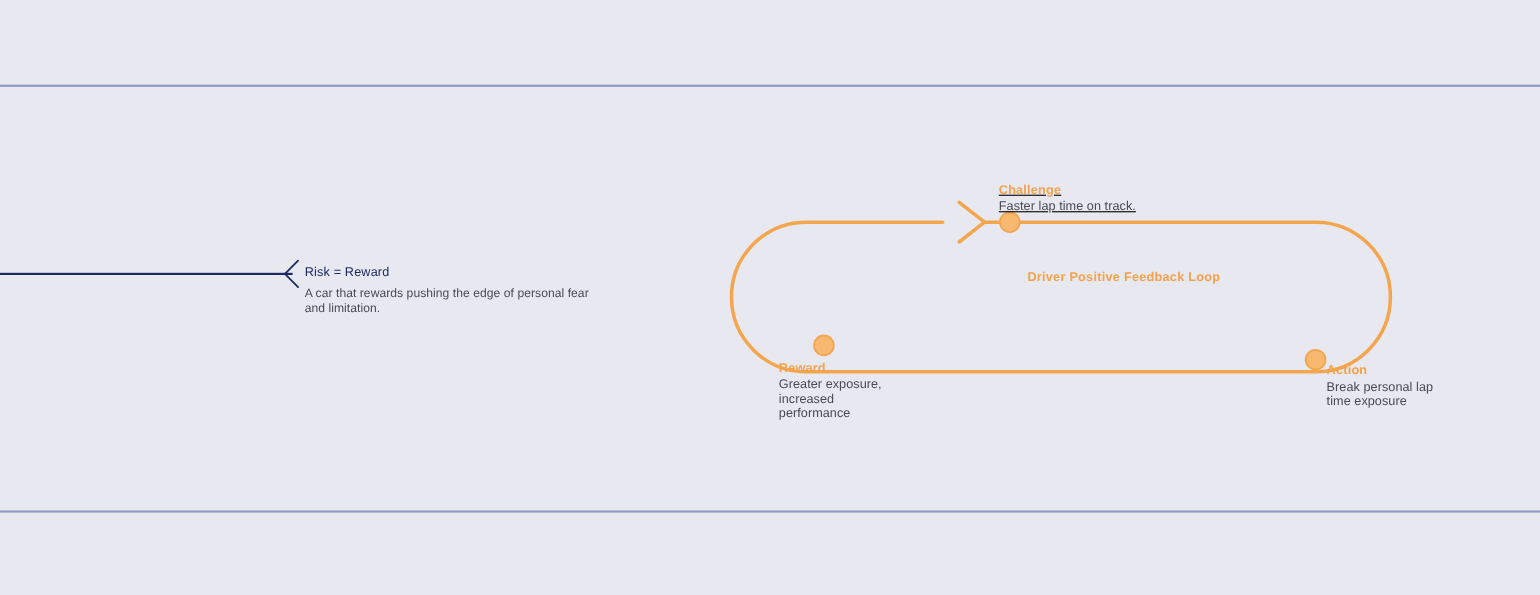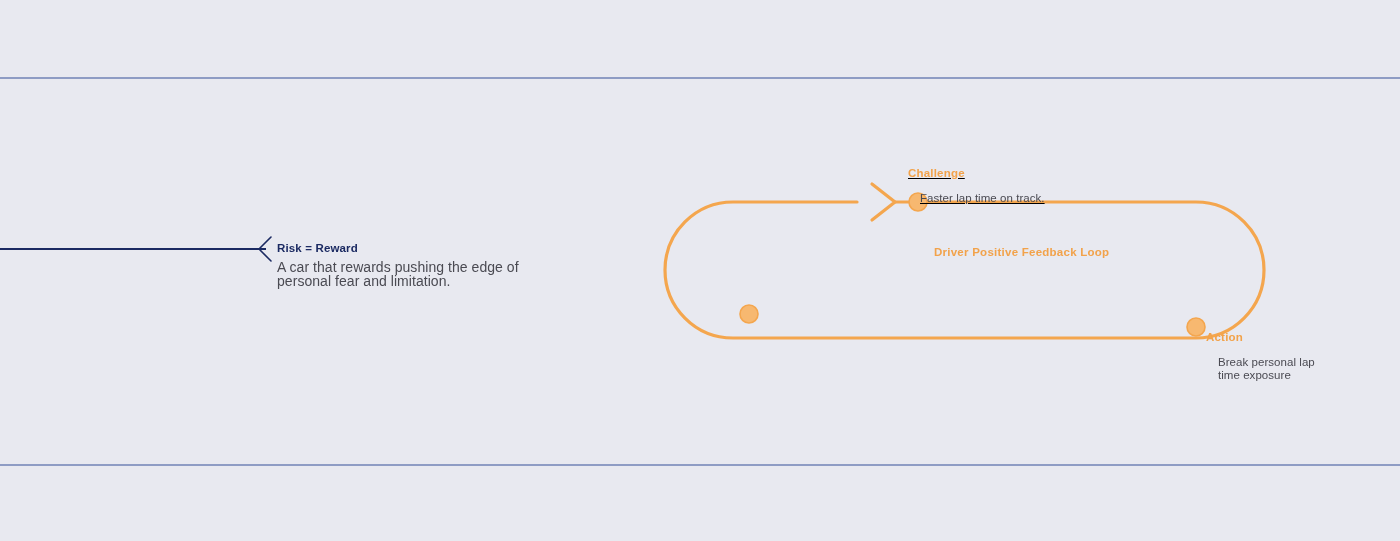--- a/index.html
+++ b/index.html
@@ -50,28 +50,28 @@
 
   
   #risk-block {
     position: absolute;
     left: 277px;
     top: 241px;
     width: 262px;
   }
   #risk-title {
     font-size: 11.5px;
-    font-weight: bold;
+    font-weight: normal;
     color: #1b2a62;
     letter-spacing: 0.15px;
     line-height: 14px;
     margin: 0 0 6px 0;
   }
   #risk-desc {
-    font-size: 14px;
+    font-size: 11px;
     color: #4a4a52;
     line-height: 13.5px;
     margin: 0;
     letter-spacing: 0.05px;
   }
 
   
   #loop-diagram {
     position: absolute;
     left: 690px;
@@ -96,21 +96,21 @@
     font-weight: bold;
     color: #f2a24a;
     letter-spacing: 0.2px;
     line-height: 14px;
     margin: 0 0 2px 0;
   }
   .node-desc {
     font-size: 11.5px;
     color: #4a4a52;
     line-height: 13px;
-    margin: 12px;
+    margin: 0;
     letter-spacing: 0.05px;
   }
 
   #label-challenge { left: 218px; top: 16px; text-decoration: underline; }
   #label-reward    { left:  18px; top: 178px; }
   #label-action    { left: 516px; top: 180px; }
 
   #loop-center-title {
     position: absolute;
     left: 208px;
@@ -159,20 +159,24 @@
       <circle cx="506" cy="177" r="9" fill="#f7b870" stroke="#f4a64e" stroke-width="1.6"></circle>
     </svg>
 
     <div id="loop-center-title">Driver Positive Feedback Loop</div>
 
     <div class="node-label" id="label-challenge">
       <p class="node-title">Challenge</p>
       <p class="node-desc">Faster lap time on track.</p>
     </div>
 
+    <div class="node-label" id="label-reward">
+      <p class="node-title">Reward</p>
+      <p class="node-desc" style="width:110px">Greater exposure, increased performance</p>
+    </div>
 
     <div class="node-label" id="label-action">
       <p class="node-title">Action</p>
       <p class="node-desc" style="width:110px">Break personal lap time exposure</p>
     </div>
 
   </div>
 
 </div>
 

